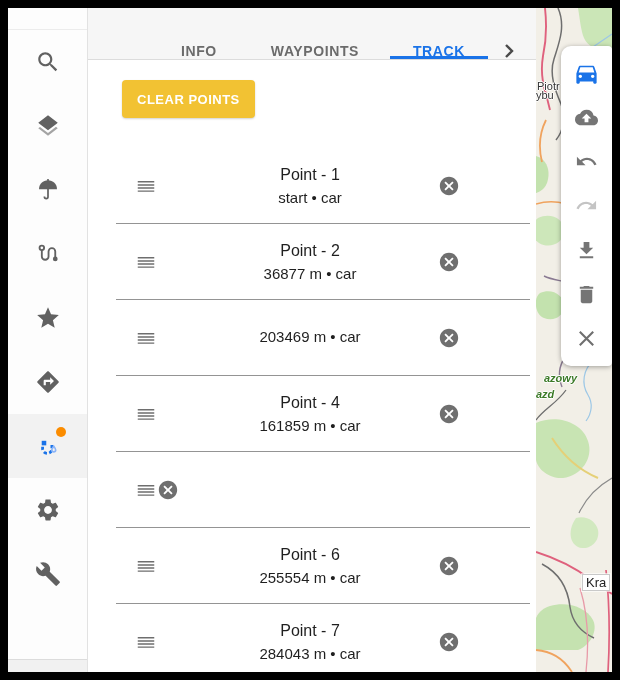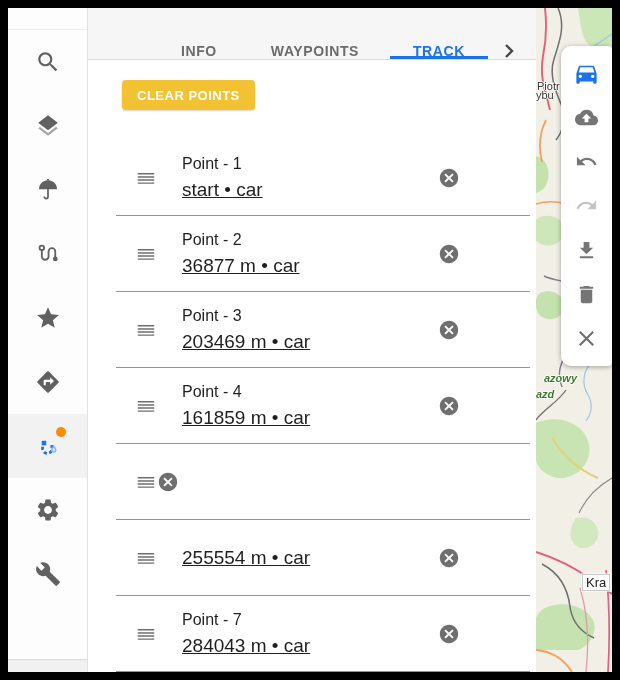--- a/index.html
+++ b/index.html
@@ -58,35 +58,35 @@
     content:"";position:absolute;left:4px;right:4px;bottom:0;height:3px;
     background:var(--accent);
   }
   .tab-more{
     display:flex;align-items:center;justify-content:center;width:34px;cursor:pointer;
   }
   .tab-more svg{width:16px;height:16px;stroke:#4a4a4a;stroke-width:2.4;fill:none;}
 
   .content{flex:1;overflow:hidden;}
   .clear-btn{
-    margin:20px 0 0 34px;height:30px;padding:0 15px;border:none;border-radius:4px;
+    margin:20px 0 0 34px;height:38px;padding:0 15px;border:none;border-radius:4px;
     background:var(--btn-yellow);color:#fff;font-family:inherit;
     font-size:13px;font-weight:bold;letter-spacing:.5px;cursor:pointer;
     box-shadow:0 1px 2px rgba(0,0,0,.18);
   }
   .points{margin-top:30px;}
   .row-wrap{height:76px;}
   .row{
     height:75px;display:flex;align-items:center;padding-left:47px;padding-right:76px;
   }
   .handle{width:22px;height:22px;flex:0 0 22px;cursor:grab;display:flex;align-items:center;}
   .handle svg{width:22px;height:22px;fill:#6e6e6e;}
-  .texts{flex:1;margin-left:25px;}
+  .texts{flex:1;margin-left:25px;text-align:center;}
   .p-title{font-size:16px;color:#1f1f1f;line-height:1.55;}
-  .p-sub{font-size:19px;color:#1f1f1f;line-height:1.35;text-decoration:underline;}
+  .p-sub{font-size:15px;color:#1f1f1f;line-height:1.35;}
   .close-btn{
     width:22px;height:22px;flex:0 0 22px;border:none;background:transparent;
     padding:0;cursor:pointer;display:flex;align-items:center;justify-content:center;
   }
   .close-btn svg{width:22px;height:22px;fill:#6f6f6f;}
   .divider{height:1px;background:#949494;margin:0 6px 0 28px;}
 
   
   .mapstrip{width:76px;flex:0 0 76px;position:relative;background:#f2efe7;overflow:hidden;}
   .mapstrip > svg.mapart{position:absolute;left:0;top:0;}
@@ -243,21 +243,20 @@
   </div>
 
   <div class="row-wrap">
     <div class="row">
       <span class="handle">
         <svg viewBox="0 0 24 24">
                   <path d="M3 15h18v-1.6H3V15zm0 3.4h18v-1.6H3v1.6zm0-6.8h18V10H3v1.6zM3 6.6v1.6h18V6.6H3z"></path>
                 </svg>
       </span>
       <div class="texts">
-        <div class="p-title">Point - 3</div>
         <div class="p-sub">203469 m • car</div>
       </div>
       <button class="close-btn">
         <svg viewBox="0 0 24 24">
                   <path d="M12 2C6.47 2 2 6.47 2 12s4.47 10 10 10 10-4.47 10-10S17.53 2 12 2zm5 13.59L15.59 17 12 13.41 8.41 17 7 15.59 10.41 12 7 8.41 8.41 7 12 10.59 15.59 7 17 8.41 13.41 12 17 15.59z"></path>
                 </svg>
       </button>
     </div>
     <div class="divider"></div>
   </div>
@@ -299,20 +298,21 @@
   </div>
 
   <div class="row-wrap">
     <div class="row">
       <span class="handle">
         <svg viewBox="0 0 24 24">
                   <path d="M3 15h18v-1.6H3V15zm0 3.4h18v-1.6H3v1.6zm0-6.8h18V10H3v1.6zM3 6.6v1.6h18V6.6H3z"></path>
                 </svg>
       </span>
       <div class="texts">
+        <div class="p-title">Point - 6</div>
         <div class="p-sub">255554 m • car</div>
       </div>
       <button class="close-btn">
         <svg viewBox="0 0 24 24">
                   <path d="M12 2C6.47 2 2 6.47 2 12s4.47 10 10 10 10-4.47 10-10S17.53 2 12 2zm5 13.59L15.59 17 12 13.41 8.41 17 7 15.59 10.41 12 7 8.41 8.41 7 12 10.59 15.59 7 17 8.41 13.41 12 17 15.59z"></path>
                 </svg>
       </button>
     </div>
     <div class="divider"></div>
   </div>

